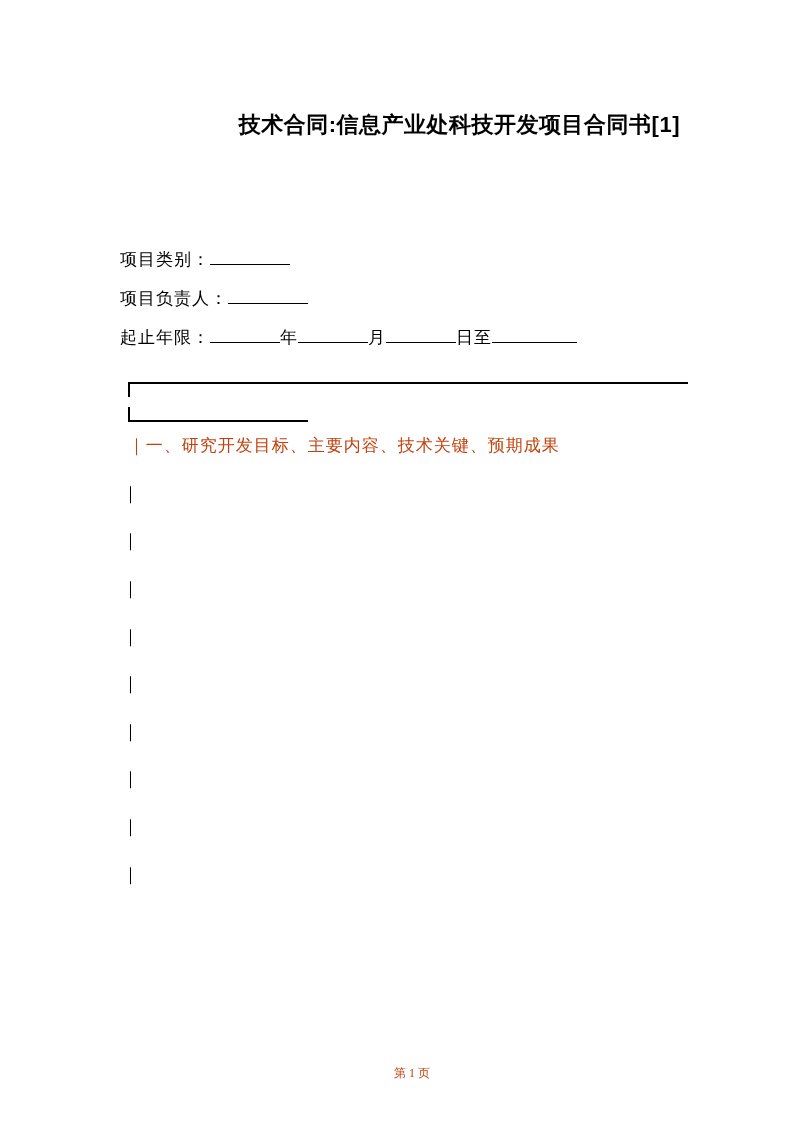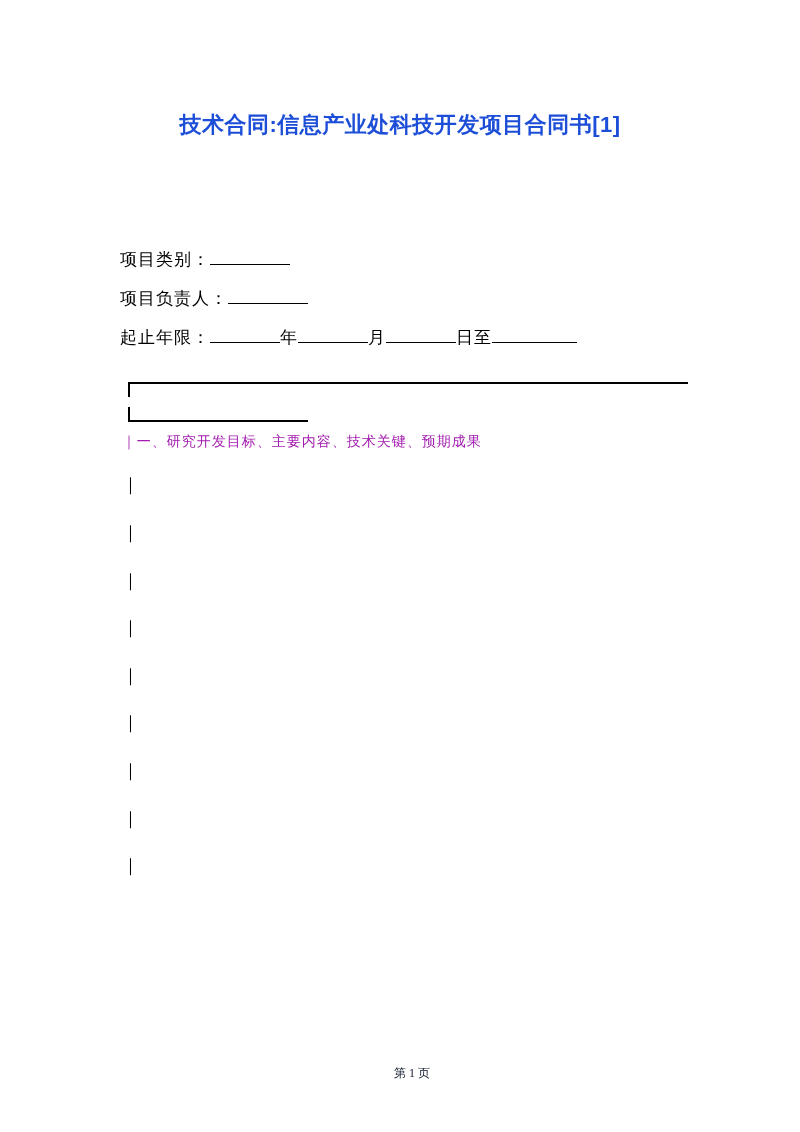--- a/index.html
+++ b/index.html
@@ -13,24 +13,24 @@
       background: #ffffff;
       font-family: "SimSun", "宋体", serif;
       position: relative;
     }
     .page {
       padding: 110px 120px 60px 120px;
       height: 100%;
       position: relative;
     }
     .title {
-      color: #1d4ed8;
+      color: #000000;
       font-size: 22px;
       font-weight: bold;
-      text-align: center;
+      text-align: right;
       margin-bottom: 100px;
       font-family: "SimHei", "黑体", sans-serif;
       letter-spacing: 0.5px;
     }
     .field-line {
       font-size: 17px;
       color: #000000;
       line-height: 2.3;
       letter-spacing: 1px;
     }
@@ -67,41 +67,41 @@
     }
     .bracket-bottom-segment {
       border-bottom: 2px solid #000;
       border-left: 2px solid #000;
       height: 15px;
       width: 180px;
       margin-left: 8px;
       margin-top: 10px;
     }
     .section-row {
-      font-size: 14px;
-      color: #a21caf;
+      font-size: 17px;
+      color: #c2410c;
       line-height: 2.8;
-      margin-left: 2px;
+      margin-left: 8px;
       letter-spacing: 1px;
     }
     .vertical-bar {
       font-size: 17px;
       color: #000;
       line-height: 2.8;
       margin-left: 2px;
       font-family: "SimSun", serif;
     }
     .page-number {
       position: absolute;
       bottom: 50px;
       left: 0;
       right: 0;
       text-align: center;
       font-size: 12px;
-      color: #0f172a;
+      color: #c2410c;
       padding-left: 24px;
     }
   </style>
 </head>
 <body>
 
 <div class="page">
   <div class="title">技术合同:信息产业处科技开发项目合同书[1]</div>
 
 

